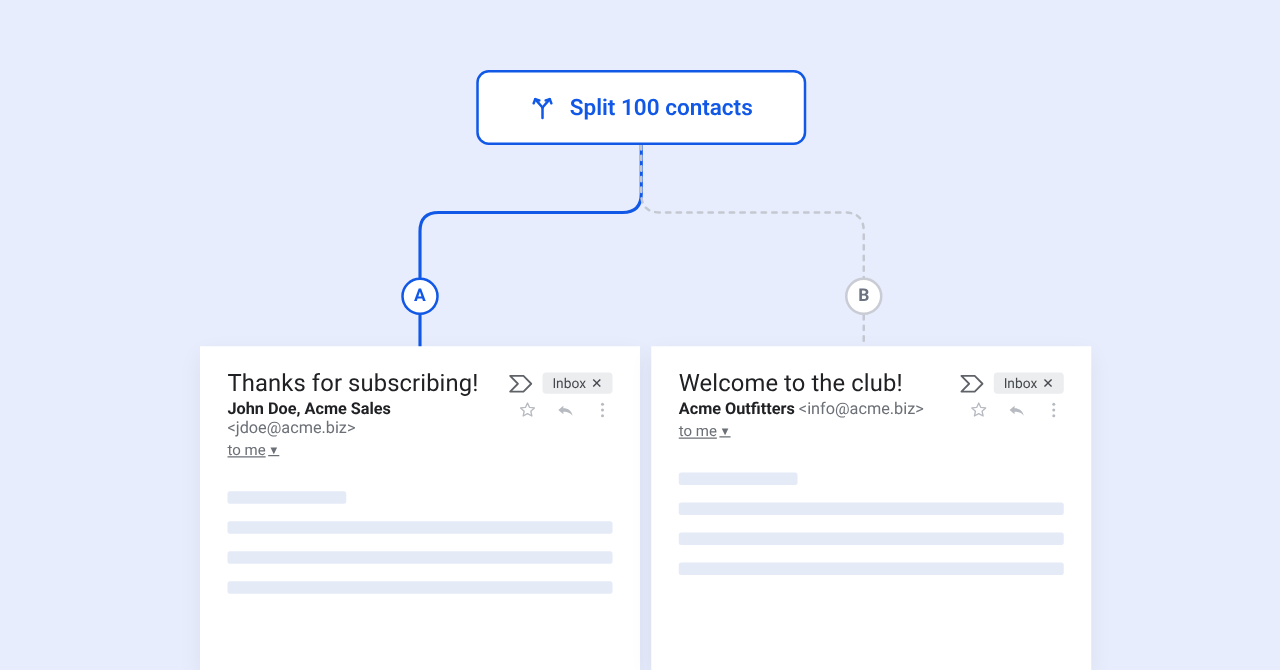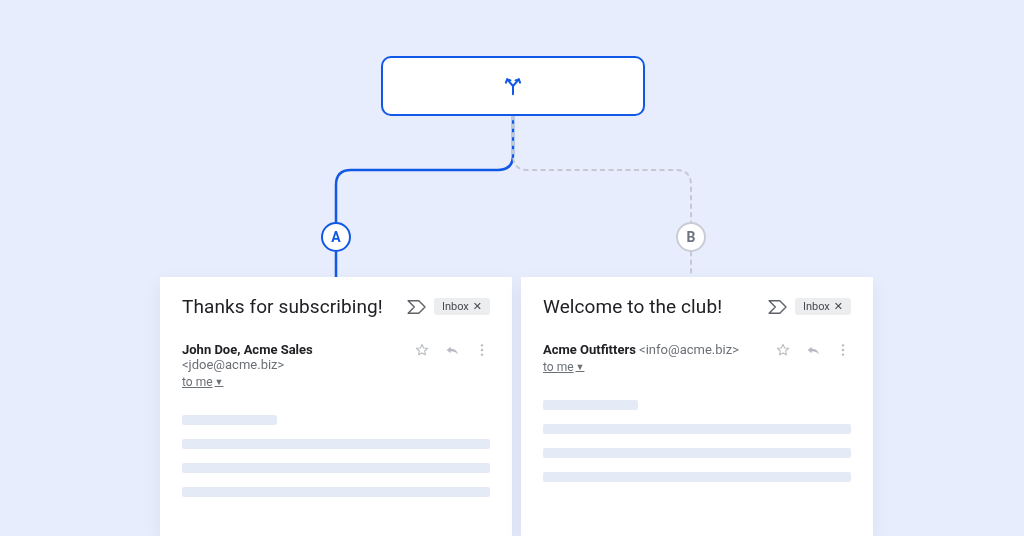--- a/index.html
+++ b/index.html
@@ -70,21 +70,21 @@
     background: #ffffff;
     padding: 18px 22px 0 22px;
     box-shadow: 0 6px 18px rgba(10,30,70,.06);
   }
   .card-a { left: 160px; }
   .card-b { left: 521px; }
 
   .email-header {
     display: flex; align-items: center; justify-content: space-between;
     gap: 8px;
-    margin-bottom: 24px;
+    margin-bottom: 2px;
   }
   .subject {
     font-size: 19px;
     color: #202124;
     font-weight: 400;
     letter-spacing: .1px;
   }
   .header-badges {
     display: flex; align-items: center; gap: 6px;
   }
@@ -175,20 +175,21 @@
   <div class="split-node">
     <span class="split-icon">
       <svg viewBox="0 0 24 24" width="20" height="20" fill="none">
         <path d="M12 22 V12" stroke="#1158e6" stroke-width="2.4" stroke-linecap="round"></path>
         <path d="M12 12 L5 4" stroke="#1158e6" stroke-width="2.4" stroke-linecap="round"></path>
         <path d="M12 12 L19 4" stroke="#1158e6" stroke-width="2.4" stroke-linecap="round"></path>
         <path d="M3.5 8 L5 4 L9 5.2" stroke="#1158e6" stroke-width="2.4" stroke-linecap="round" stroke-linejoin="round" fill="none"></path>
         <path d="M15 5.2 L19 4 L20.5 8" stroke="#1158e6" stroke-width="2.4" stroke-linecap="round" stroke-linejoin="round" fill="none"></path>
       </svg>
     </span>
+    <span>Split 100 contacts</span>
   </div>
 
   <div class="variant-label variant-a">
     <span>A</span>
   </div>
   <div class="variant-label variant-b">
     <span>B</span>
   </div>
 
   <div class="email-card card-a">

